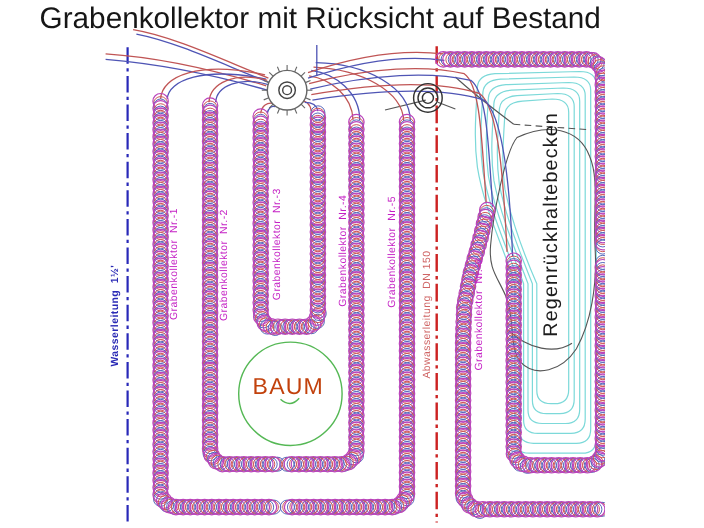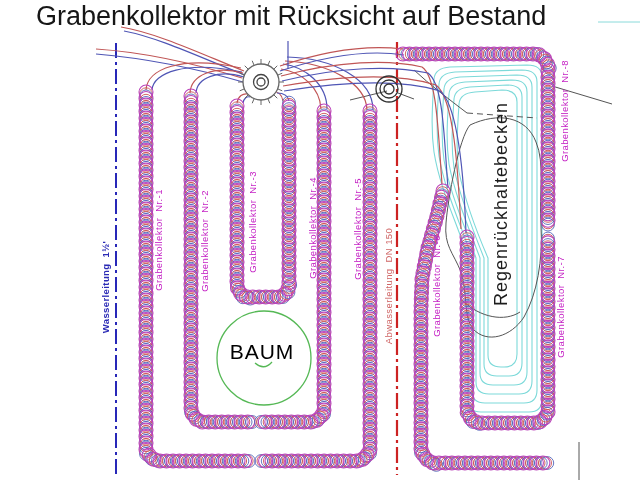--- a/index.html
+++ b/index.html
@@ -1,28 +1,28 @@
 <!DOCTYPE html>
 <html><head>
 <meta charset="utf-8">
 <style>
   html,body{margin:0;padding:0;background:#ffffff;}
-  .stage{position:relative;width:640px;height:480px;background:#ffffff;overflow:hidden;
+  .stage{position:relative;width:550px;height:480px;background:#ffffff;overflow:hidden;
          font-family:"Liberation Sans", sans-serif;}
   #drawing{position:absolute;left:0;top:0;}
   .page-title{position:absolute;left:36px;top:1px;font-size:27px;color:#161616;
               white-space:nowrap;letter-spacing:0px;}
   .vlabel{position:absolute;white-space:pre;transform:translate(-50%,-50%) rotate(-90deg);
           font-size:9.5px;letter-spacing:0.4px;}
   .collector-label{color:#c41fc4;}
   .water-label{color:#2a2ab5;font-weight:bold;font-size:9.5px;}
   .sewer-label{color:#cf6464;font-size:9.5px;}
   .basin-label{color:#1c1c1c;font-size:18px;letter-spacing:1px;}
   .hlabel{position:absolute;white-space:nowrap;transform:translate(-50%,-50%);
-          font-size:21px;color:#000000;letter-spacing:1px;}
+          font-size:21px;color:#c2410c;letter-spacing:1px;}
 </style>
 </head>
 <body>
 
 <div class="stage">
   <svg id="drawing" width="640" height="480" viewBox="0 0 640 480">
       <g fill="none" stroke="#7cd9d9" stroke-width="1.1">
         <path d="M434,79 C432,110 431,130 434,152 C440,190 458,225 468,258 L468,400 Q468,412 481,412 L529,412 Q542,412 542,399 L542,77 Q542,65 527,65 L450,67 Q435,68 434,79"></path>
         <path d="M439,84 C437,115 436,134 439,156 C445,192 462,227 472,258 L472,391 Q472,403 485,403 L524,403 Q537,403 537,390 L537,82 Q537,70 522,70 L455,72 Q440,73 439,84"></path>
         <path d="M444,89 C442,120 441,138 444,160 C450,194 466,229 476,258 L476,382 Q476,394 489,394 L519,394 Q532,394 532,381 L532,87 Q532,75 517,75 L460,77 Q445,78 444,89"></path>

